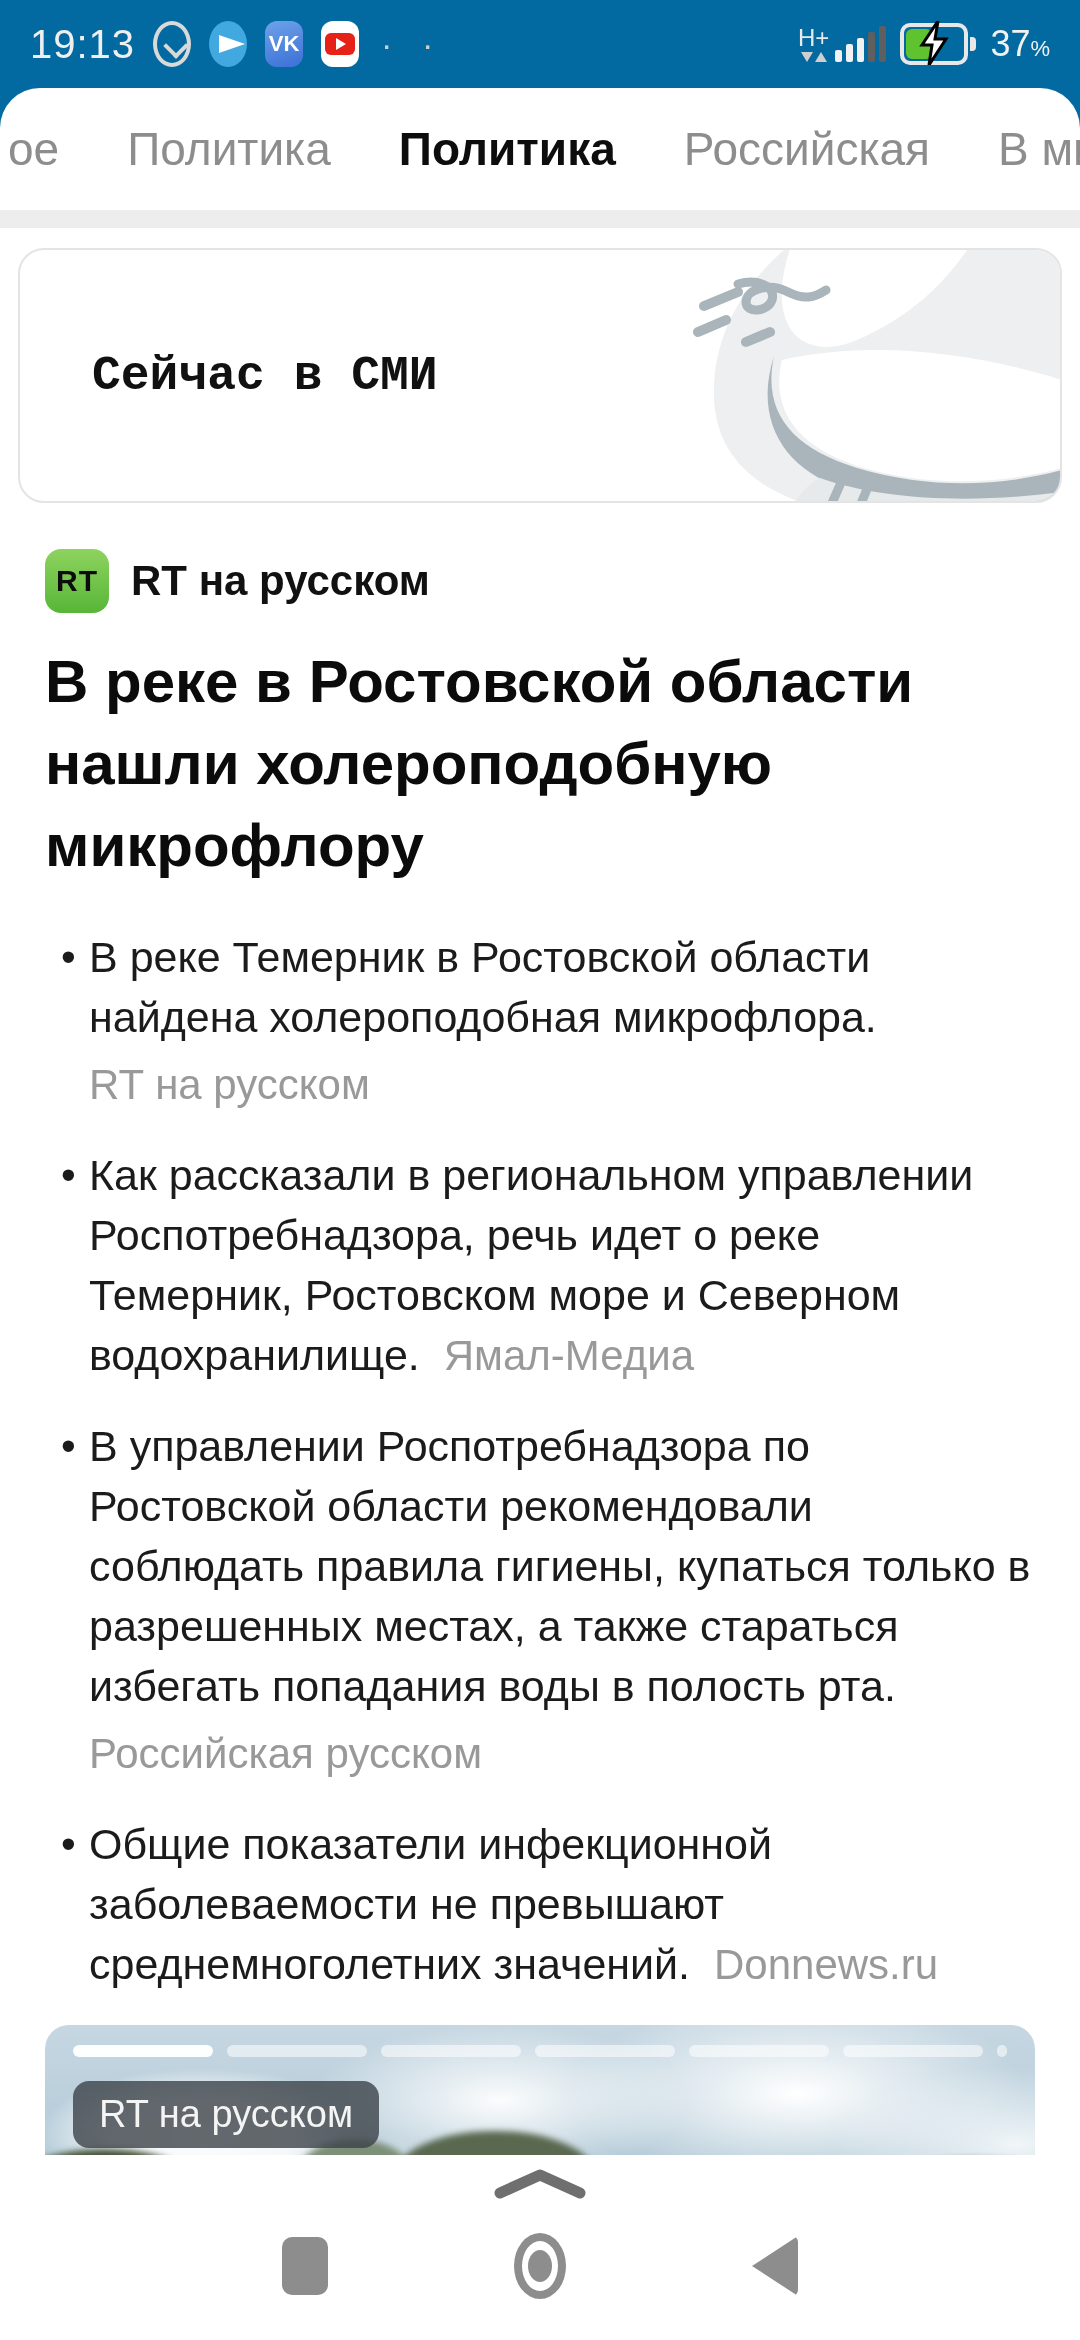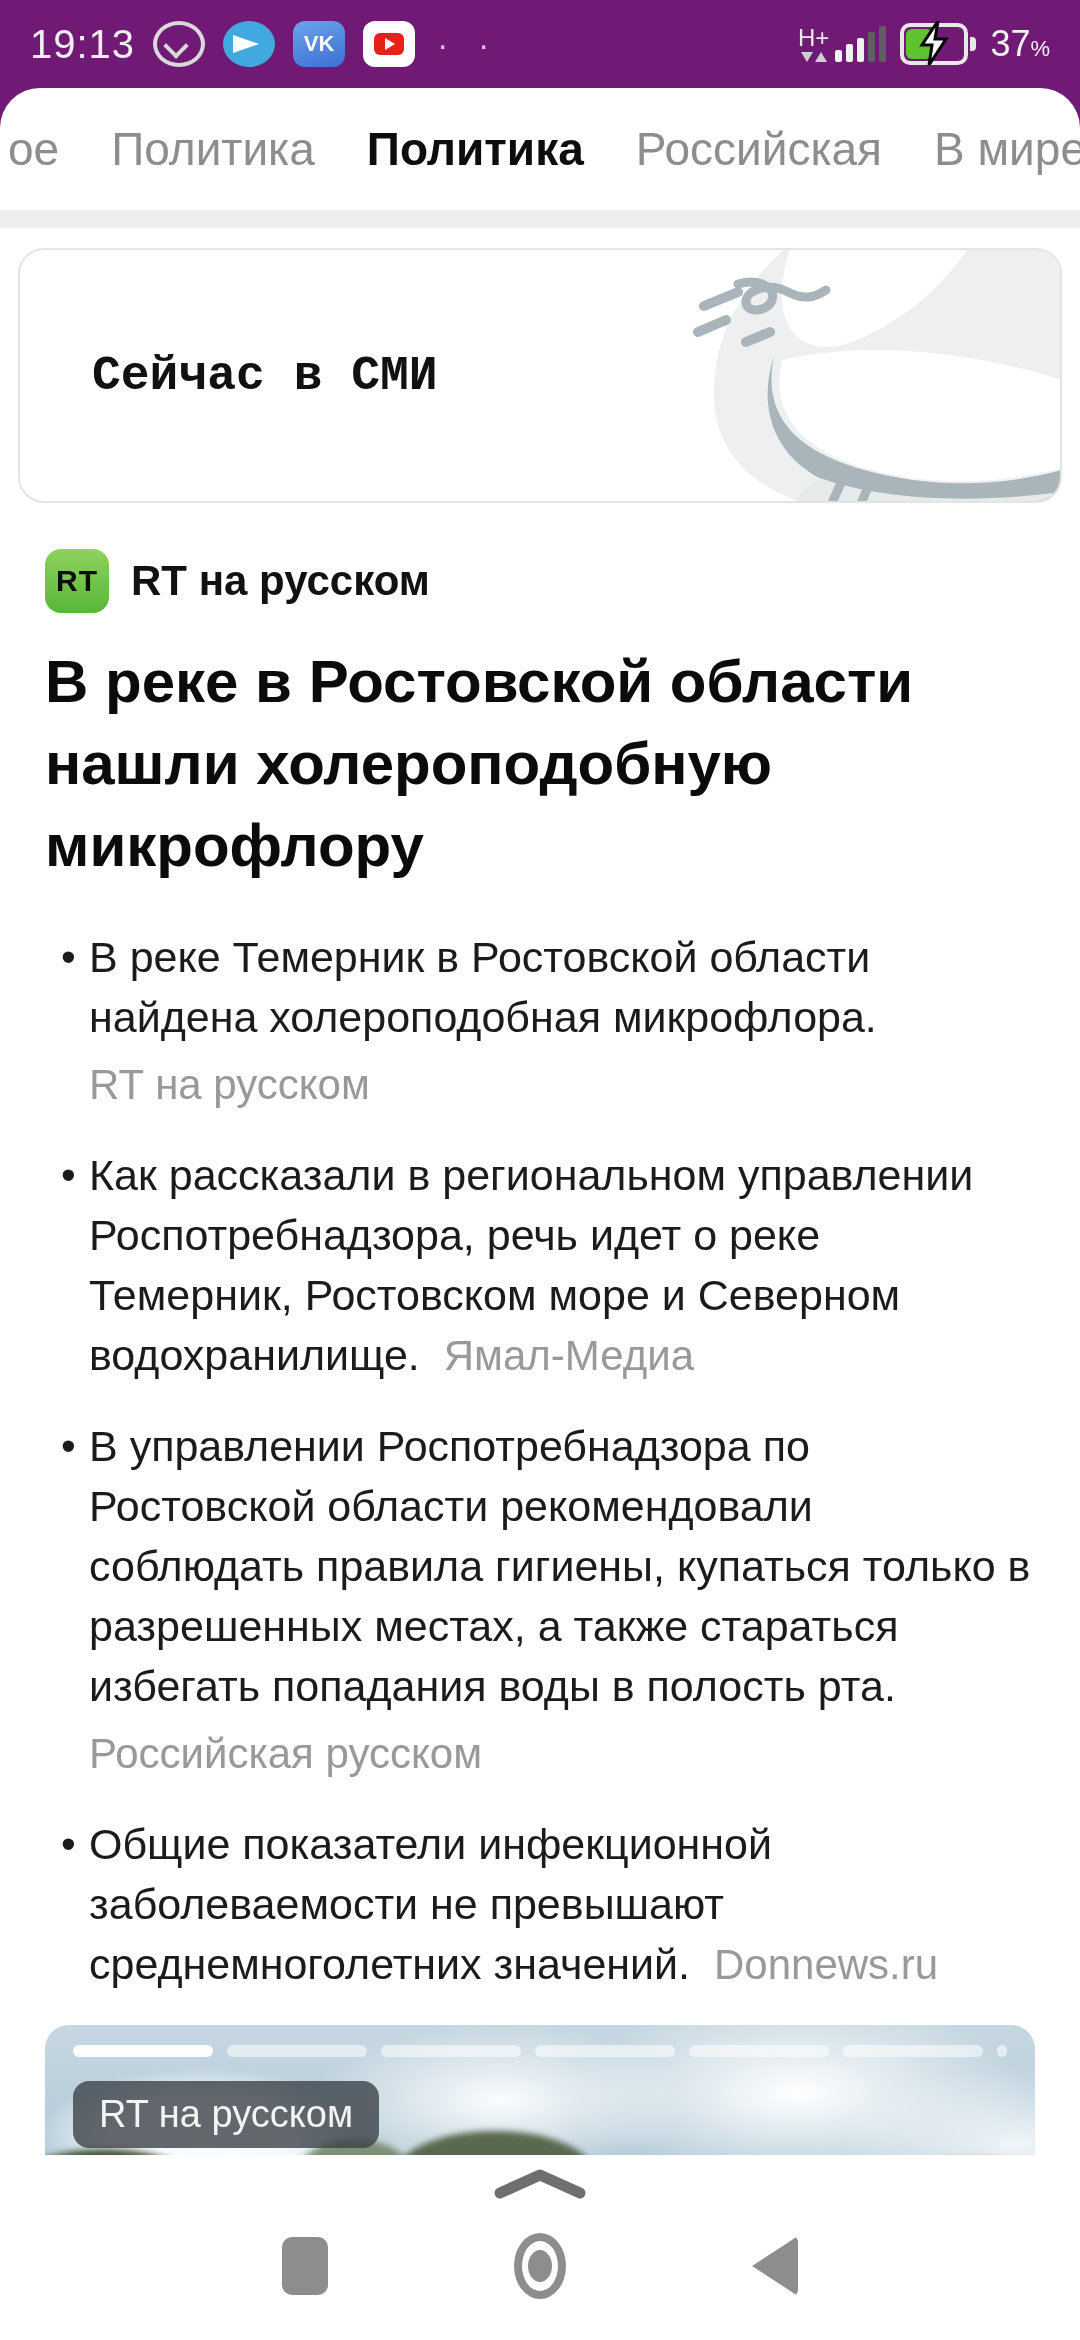--- a/index.html
+++ b/index.html
@@ -1,27 +1,27 @@
 <!DOCTYPE html>
 <html><head>
 <meta charset="utf-8">
 <style>
   html,body{margin:0;padding:0;background:#222;}
   .screen{
     width:1080px;height:2340px;position:relative;margin:0 auto;
-    background:#701a75;overflow:hidden;
+    background:#0369a1;overflow:hidden;
     font-family:"Liberation Sans","DejaVu Sans",sans-serif;
     -webkit-font-smoothing:antialiased;
   }
   
   .status-bar{height:88px;display:flex;align-items:center;justify-content:space-between;
     padding:0 30px;box-sizing:border-box;color:#f0f0f0;}
   .sb-left{display:flex;align-items:center;gap:18px;}
   .sb-time{font-size:40px;letter-spacing:1px;color:#efefef;}
-  .sb-ic{width:52px;height:46px;flex:0 0 auto;}
+  .sb-ic{width:38px;height:46px;flex:0 0 auto;}
   .alarm{border:4px solid #d9d9d9;border-radius:50%;box-sizing:border-box;position:relative;}
   .alarm:before{content:"";position:absolute;left:10px;top:12px;width:14px;height:14px;
     border-left:4px solid #d9d9d9;border-bottom:4px solid #d9d9d9;transform:rotate(-45deg);}
   .tg{background:#41a8e0;border-radius:50%;position:relative;}
   .tg:before{content:"";position:absolute;left:10px;top:14px;width:0;height:0;
     border-left:26px solid #fff;border-top:9px solid transparent;border-bottom:9px solid transparent;}
   .vk{background:linear-gradient(160deg,#6da3ea,#3b6fd6);border-radius:12px;display:flex;
     align-items:center;justify-content:center;color:#fff;font-weight:700;font-size:22px;}
   .yt{background:#fff;border-radius:12px;display:flex;align-items:center;justify-content:center;}
   .yt-inner{width:30px;height:22px;background:#e62117;border-radius:6px;position:relative;}
@@ -41,21 +41,21 @@
   .bar.dim{background:#5f5f5f;}
   .battery{display:flex;align-items:center;}
   .batt-body{width:60px;height:34px;border:4px solid #e8e8e8;border-radius:10px;position:relative;overflow:visible;}
   .batt-fill{position:absolute;left:2px;top:2px;bottom:2px;width:26px;background:#5ec32f;border-radius:6px;}
   .batt-nub{width:6px;height:14px;background:#e8e8e8;border-radius:0 4px 4px 0;margin-left:2px;}
   .bolt{position:absolute;left:14px;top:-6px;width:32px;height:44px;z-index:2;}
   .pct{font-size:36px;color:#f2f2f2;}
   .pct .sign{font-size:22px;}
   
   .app{position:absolute;top:88px;left:0;right:0;bottom:0;background:#fff;border-radius:40px 40px 0 0;overflow:hidden;}
-  .tabs{height:122px;display:flex;align-items:center;gap:52px;padding-left:8px;overflow:hidden;white-space:nowrap;}
+  .tabs{height:122px;display:flex;align-items:center;gap:68px;padding-left:8px;overflow:hidden;white-space:nowrap;}
   .tab{font-size:46px;color:#8d8d8d;flex:0 0 auto;}
   .tab.active{color:#0d0d0d;font-weight:700;}
   .gray-gap{height:18px;background:#ededed;}
   
   .smi-card{margin:20px 18px 0;height:255px;border:2px solid #e4e4e4;border-radius:26px;
     position:relative;overflow:hidden;background:#fff;box-sizing:border-box;}
   .smi-title{position:absolute;left:72px;top:50%;transform:translateY(-50%);
     font-size:48px;font-weight:700;color:#111;font-family:Liberation Mono, monospace;}
   .smi-art{position:absolute;right:-2px;top:-2px;height:255px;width:420px;}
   

